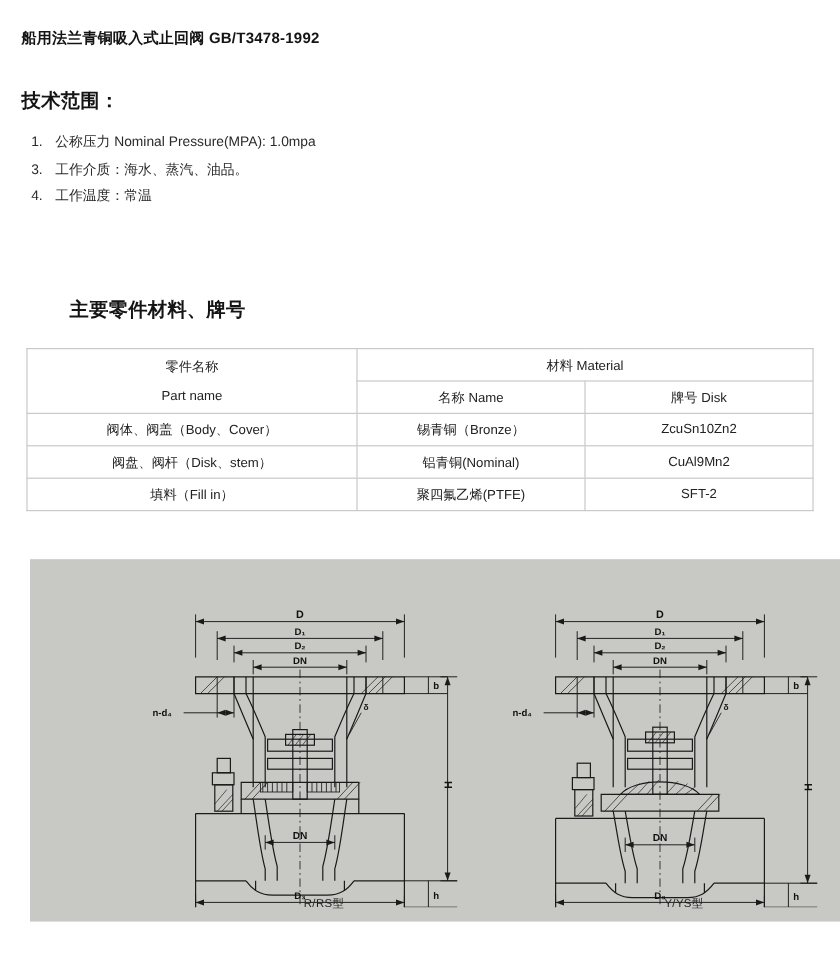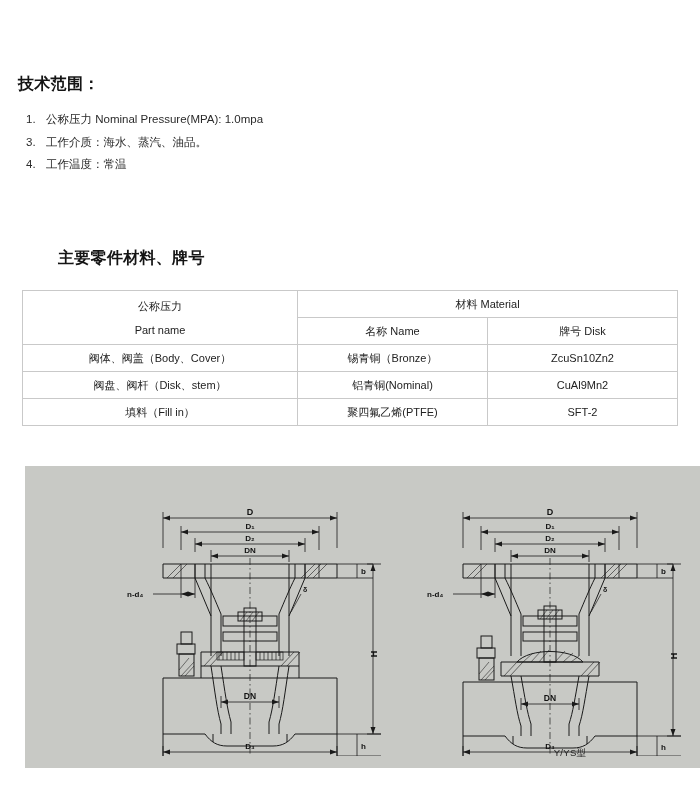--- a/index.html
+++ b/index.html
@@ -120,20 +120,21 @@
     font-size: 9.5px;
     color: #1f1f1f;
     letter-spacing: 0.3px;
   }
 </style>
 </head>
 <body>
 
 <div class="page">
 
+  <div class="doc-title">船用法兰青铜吸入式止回阀  GB/T3478-1992</div>
 
   <div class="section-heading" id="tech-heading">技术范围：</div>
 
   <ul class="spec-list">
     <li class="spec-item">
       <span class="spec-num">1.</span><span>公称压力 Nominal Pressure(MPA): 1.0mpa</span>
     </li>
     <li class="spec-item">
       <span class="spec-num">3.</span><span>工作介质：海水、蒸汽、油品。</span>
     </li>
@@ -142,21 +143,21 @@
     </li>
   </ul>
 
   <div class="section-heading" id="material-heading">主要零件材料、牌号</div>
 
   <table class="mat-table">
     <thead>
       <tr>
         <th class="col-part" rowspan="2">
           <div class="hdr-two-line">
-            <div>公称压力</div>
+            <div>零件名称</div>
             <div>Part name</div>
           </div>
         </th>
         <th colspan="2">材料  Material</th>
       </tr>
       <tr>
         <th class="col-name">名称 Name</th>
         <th class="col-mark">牌号 Disk</th>
       </tr>
     </thead>
@@ -380,20 +381,21 @@
           <text x="145" y="87" font-size="8" text-anchor="middle">DN</text>
           <text x="22" y="131" font-size="8">n-d₄</text>
           <text x="256" y="108" font-size="8">b</text>
           <text x="272" y="188" font-size="9" text-anchor="middle" transform="rotate(-90 272 188)">H</text>
           <text x="256" y="283" font-size="8">h</text>
           <text x="145" y="233" font-size="8.5" text-anchor="middle">DN</text>
           <text x="145" y="283" font-size="8" text-anchor="middle">D₃</text>
           <text x="198" y="126" font-size="7">δ</text>
         </g>
       </svg>
+      <div class="diagram-caption">R/RS型</div>
     </div>
 
     <div class="diagram" id="diagram-right">
       <svg width="330" height="290" viewBox="0 0 330 290">
         <g stroke="#1a1a1a" fill="none" stroke-width="1" shape-rendering="geometricPrecision">
 
           <g stroke-width="0.8">
             <line x1="58" y1="52" x2="232" y2="52"></line>
             <line x1="58" y1="46" x2="58" y2="82"></line>
             <line x1="232" y1="46" x2="232" y2="82"></line>

